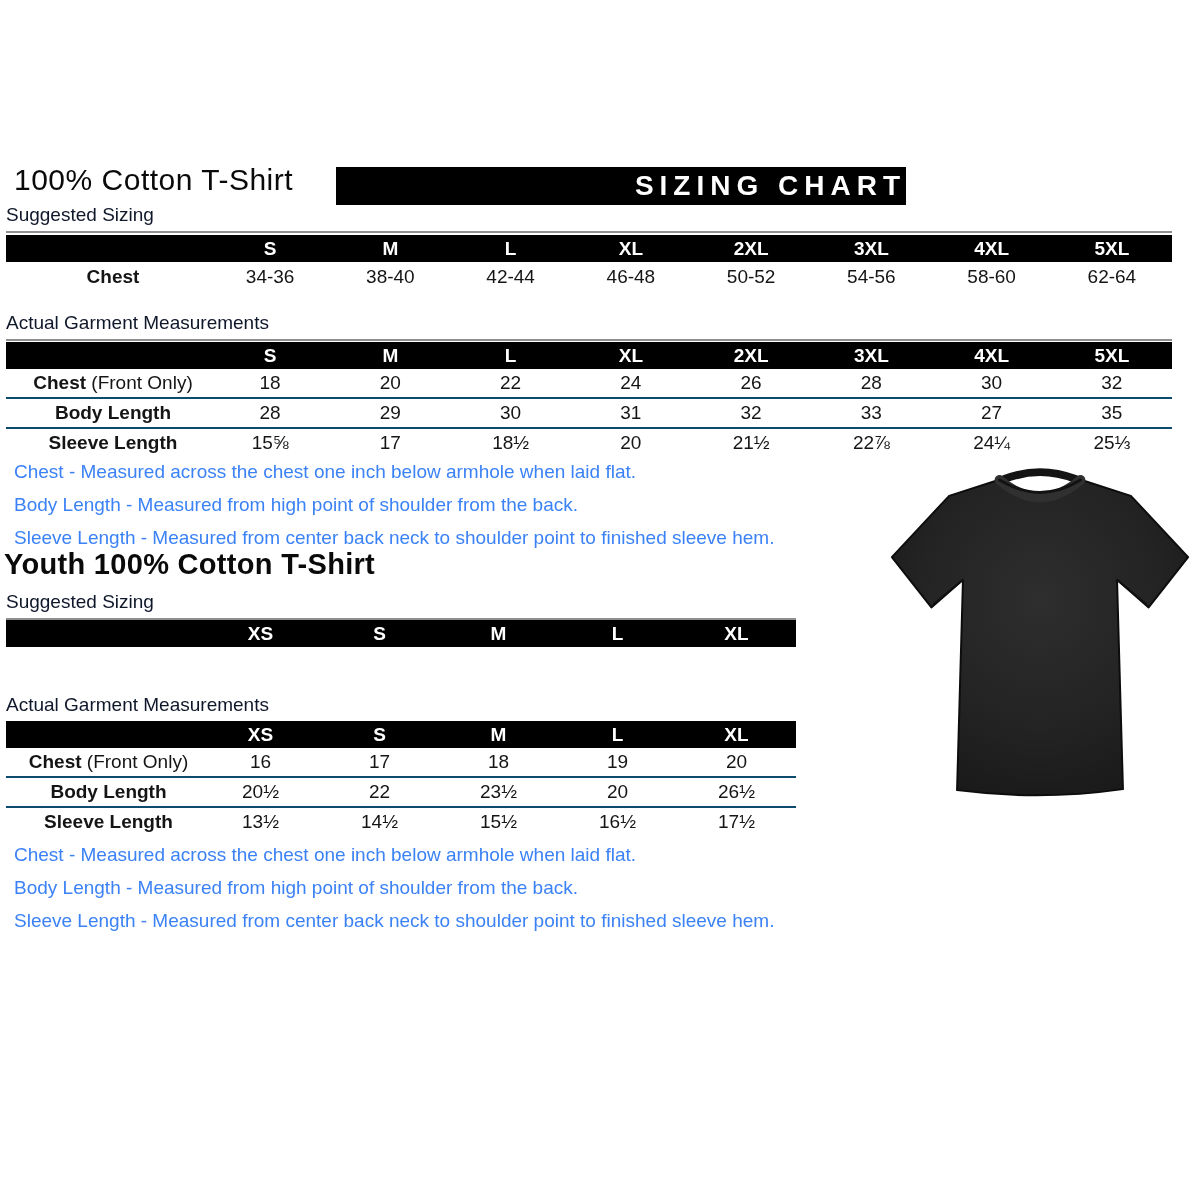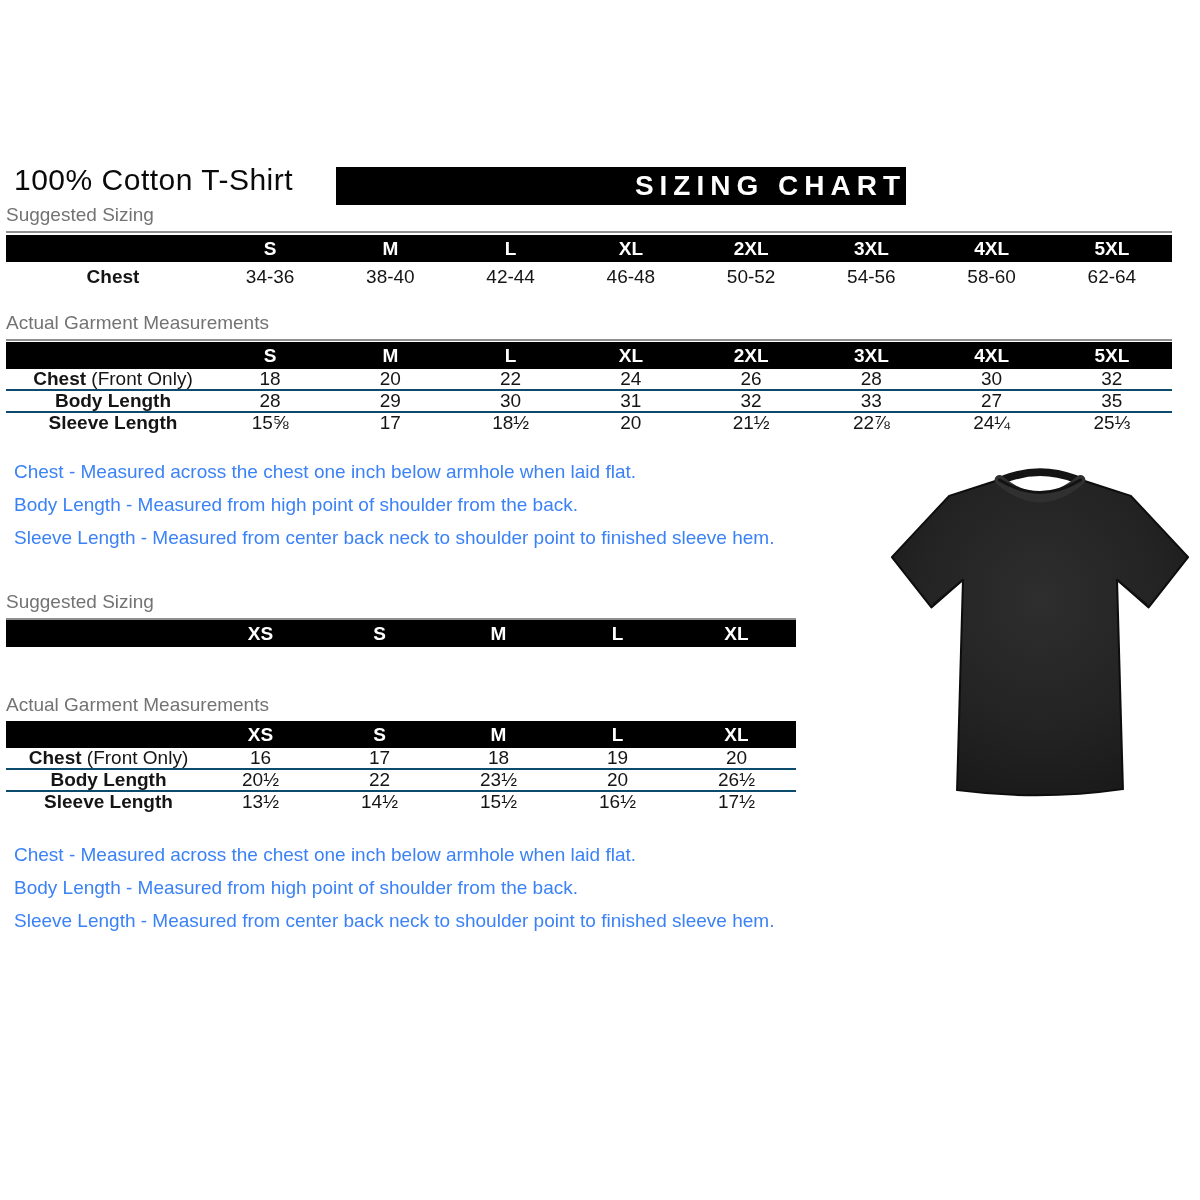--- a/index.html
+++ b/index.html
@@ -7,36 +7,36 @@
     position:relative;width:1200px;height:1200px;background:#ffffff;
     font-family:"Liberation Sans",sans-serif;color:#0a0a0a;overflow:hidden;
   }
   .page-title{position:absolute;left:14px;top:163px;font-size:30px;font-weight:400;letter-spacing:0.5px;}
   .banner{
     position:absolute;left:336px;top:167px;width:570px;height:38px;background:#000;
     color:#fff;display:flex;align-items:center;justify-content:flex-end;
     font-weight:bold;font-size:28px;letter-spacing:6px;
   }
   .section-label{
-    position:absolute;font-size:19px;color:#737373;
+    position:absolute;font-size:19px;color:#0f172a;
     border-bottom:2px solid #8f8f8f;padding-bottom:5px;box-sizing:border-box;
   }
   #adult-sug-label{left:6px;top:204px;width:1166px;}
   #adult-act-label{left:6px;top:312px;width:1166px;}
   #youth-sug-label{left:6px;top:591px;width:790px;}
   #youth-act-label{left:6px;top:694px;width:790px;}
 
   .sztable{position:absolute;left:6px;}
   #adult-sug-table{top:235px;width:1166px;}
   #adult-act-table{top:342px;width:1166px;}
   #youth-sug-table{top:620px;width:790px;}
   #youth-act-table{top:721px;width:790px;}
 
   .thead{display:flex;background:#000;color:#fff;height:27px;align-items:center;font-weight:bold;font-size:19px;}
-  .trow{display:flex;height:20px;align-items:center;font-size:19px;color:#151515;}
+  .trow{display:flex;height:28px;align-items:center;font-size:19px;color:#151515;}
   .trow.tall{height:30px;}
   .sep{border-top:2px solid #0c4a6e;}
   .label-cell{width:204px;padding-left:10px;box-sizing:border-box;font-weight:bold;white-space:nowrap;text-align:center;}
   .youth .label-cell{width:195px;}
   .label-suffix{font-weight:400;}
   .cell{flex:1;text-align:center;}
 
   .notes{position:absolute;left:14px;font-size:19px;color:#3b82f6;line-height:33px;}
   #notes-adult{top:455px;}
   #notes-youth{top:838px;}
@@ -130,20 +130,21 @@
       <div class="cell">25⅓</div>
     </div>
   </div>
 
   <div class="notes" id="notes-adult">
     <div>Chest - Measured across the chest one inch below armhole when laid flat.</div>
     <div>Body Length - Measured from high point of shoulder from the back.</div>
     <div>Sleeve Length - Measured from center back neck to shoulder point to finished sleeve hem.</div>
   </div>
 
+  <div class="youth-title">Youth 100% Cotton T-Shirt</div>
 
   <div class="section-label" id="youth-sug-label">Suggested Sizing</div>
 
   <div class="sztable youth" id="youth-sug-table">
     <div class="thead">
       <div class="label-cell"></div>
       <div class="cell">XS</div>
       <div class="cell">S</div>
       <div class="cell">M</div>
       <div class="cell">L</div>

